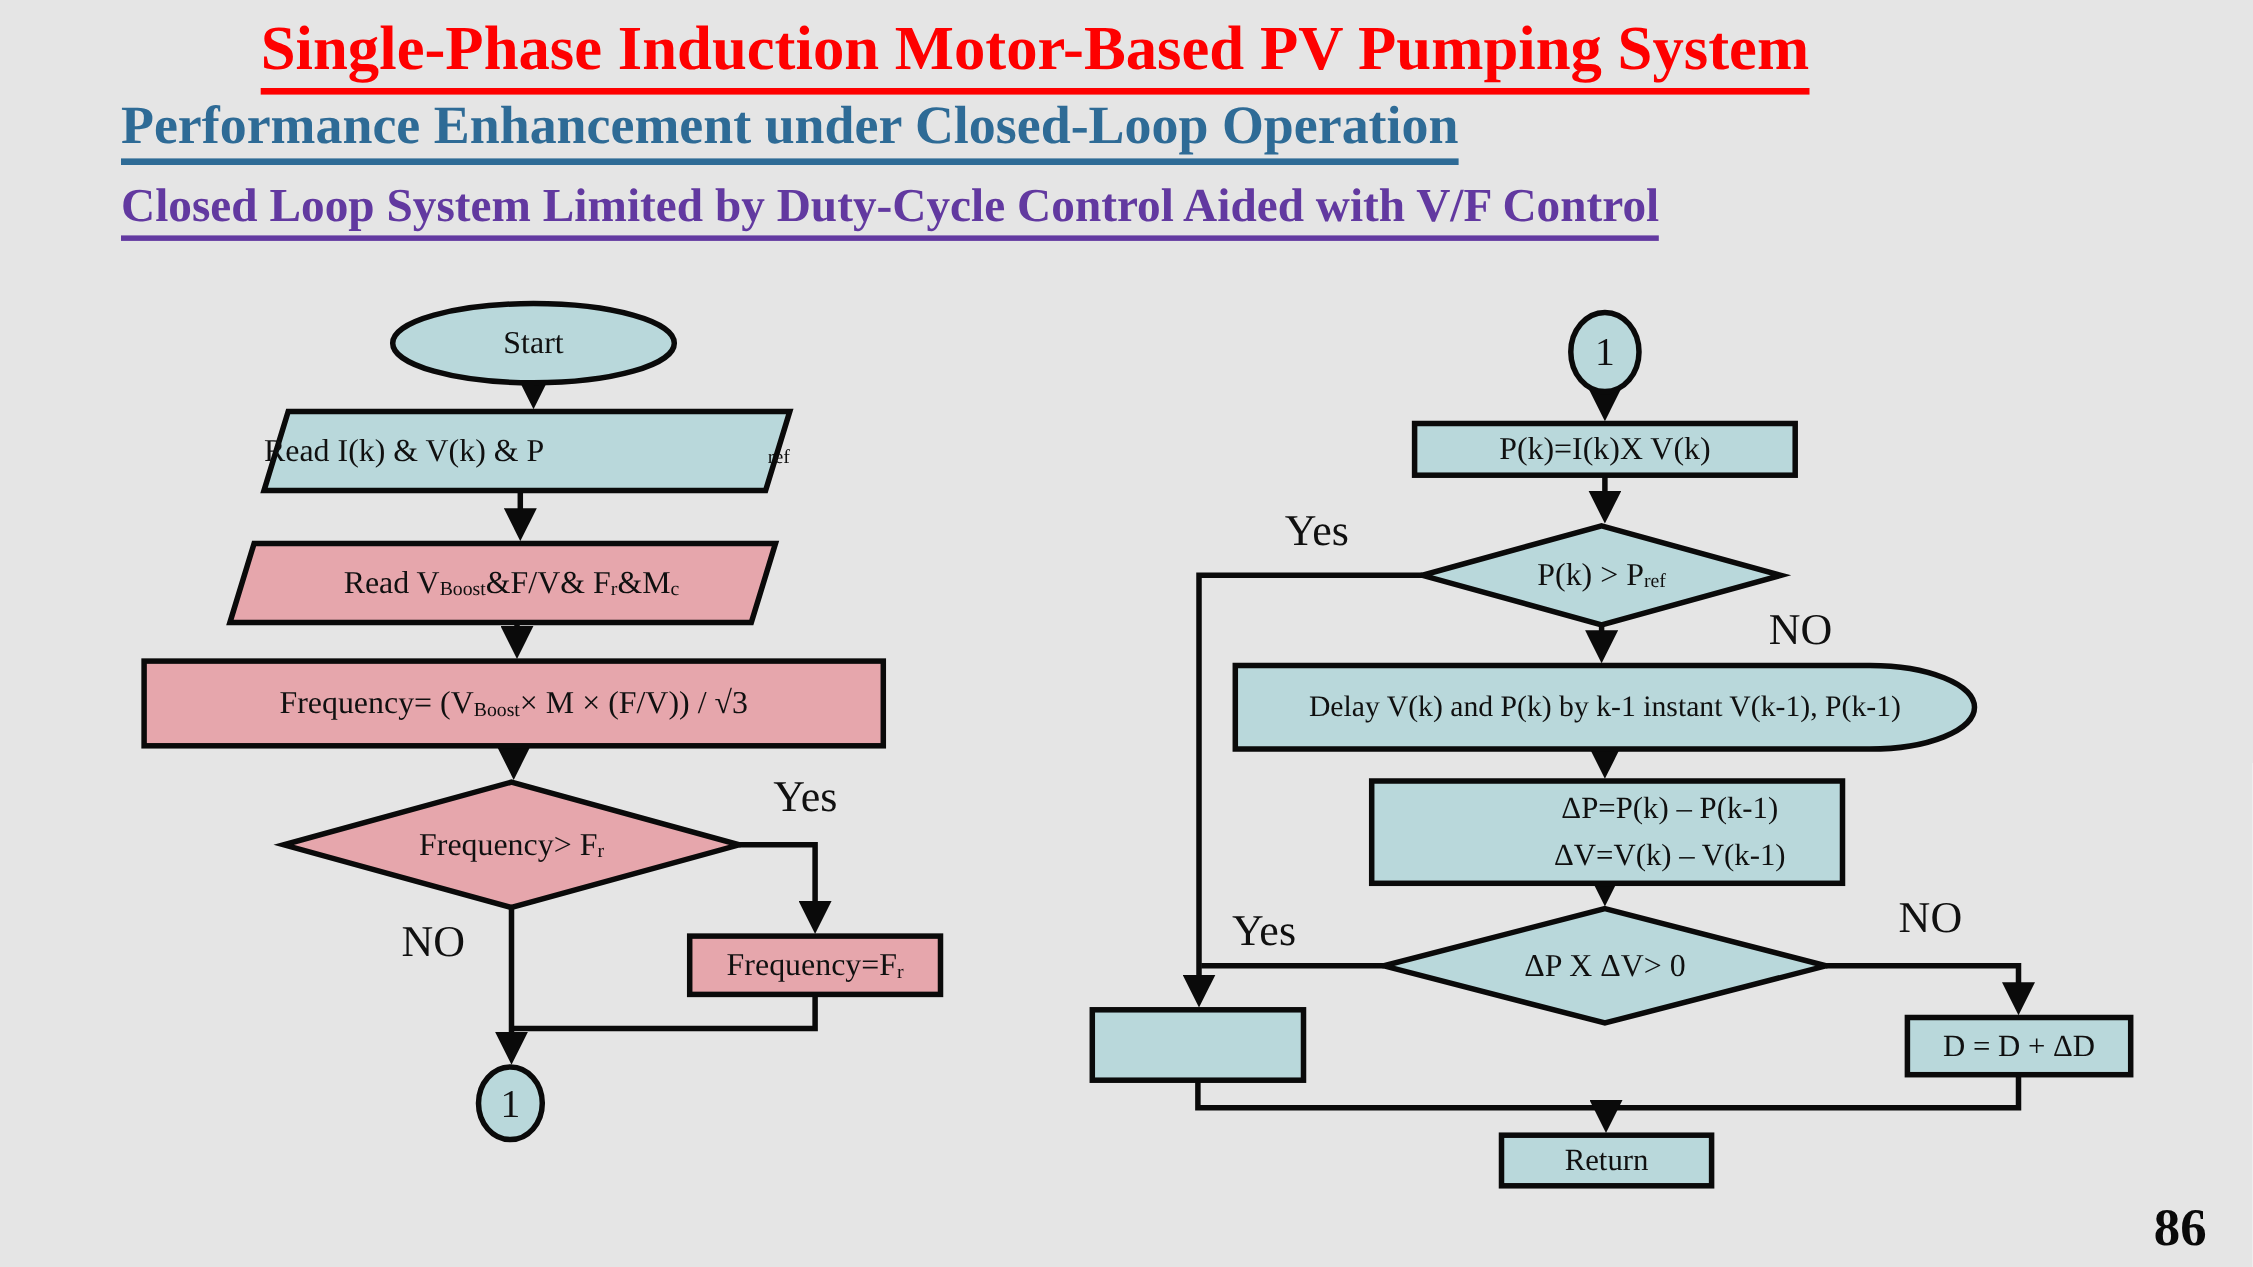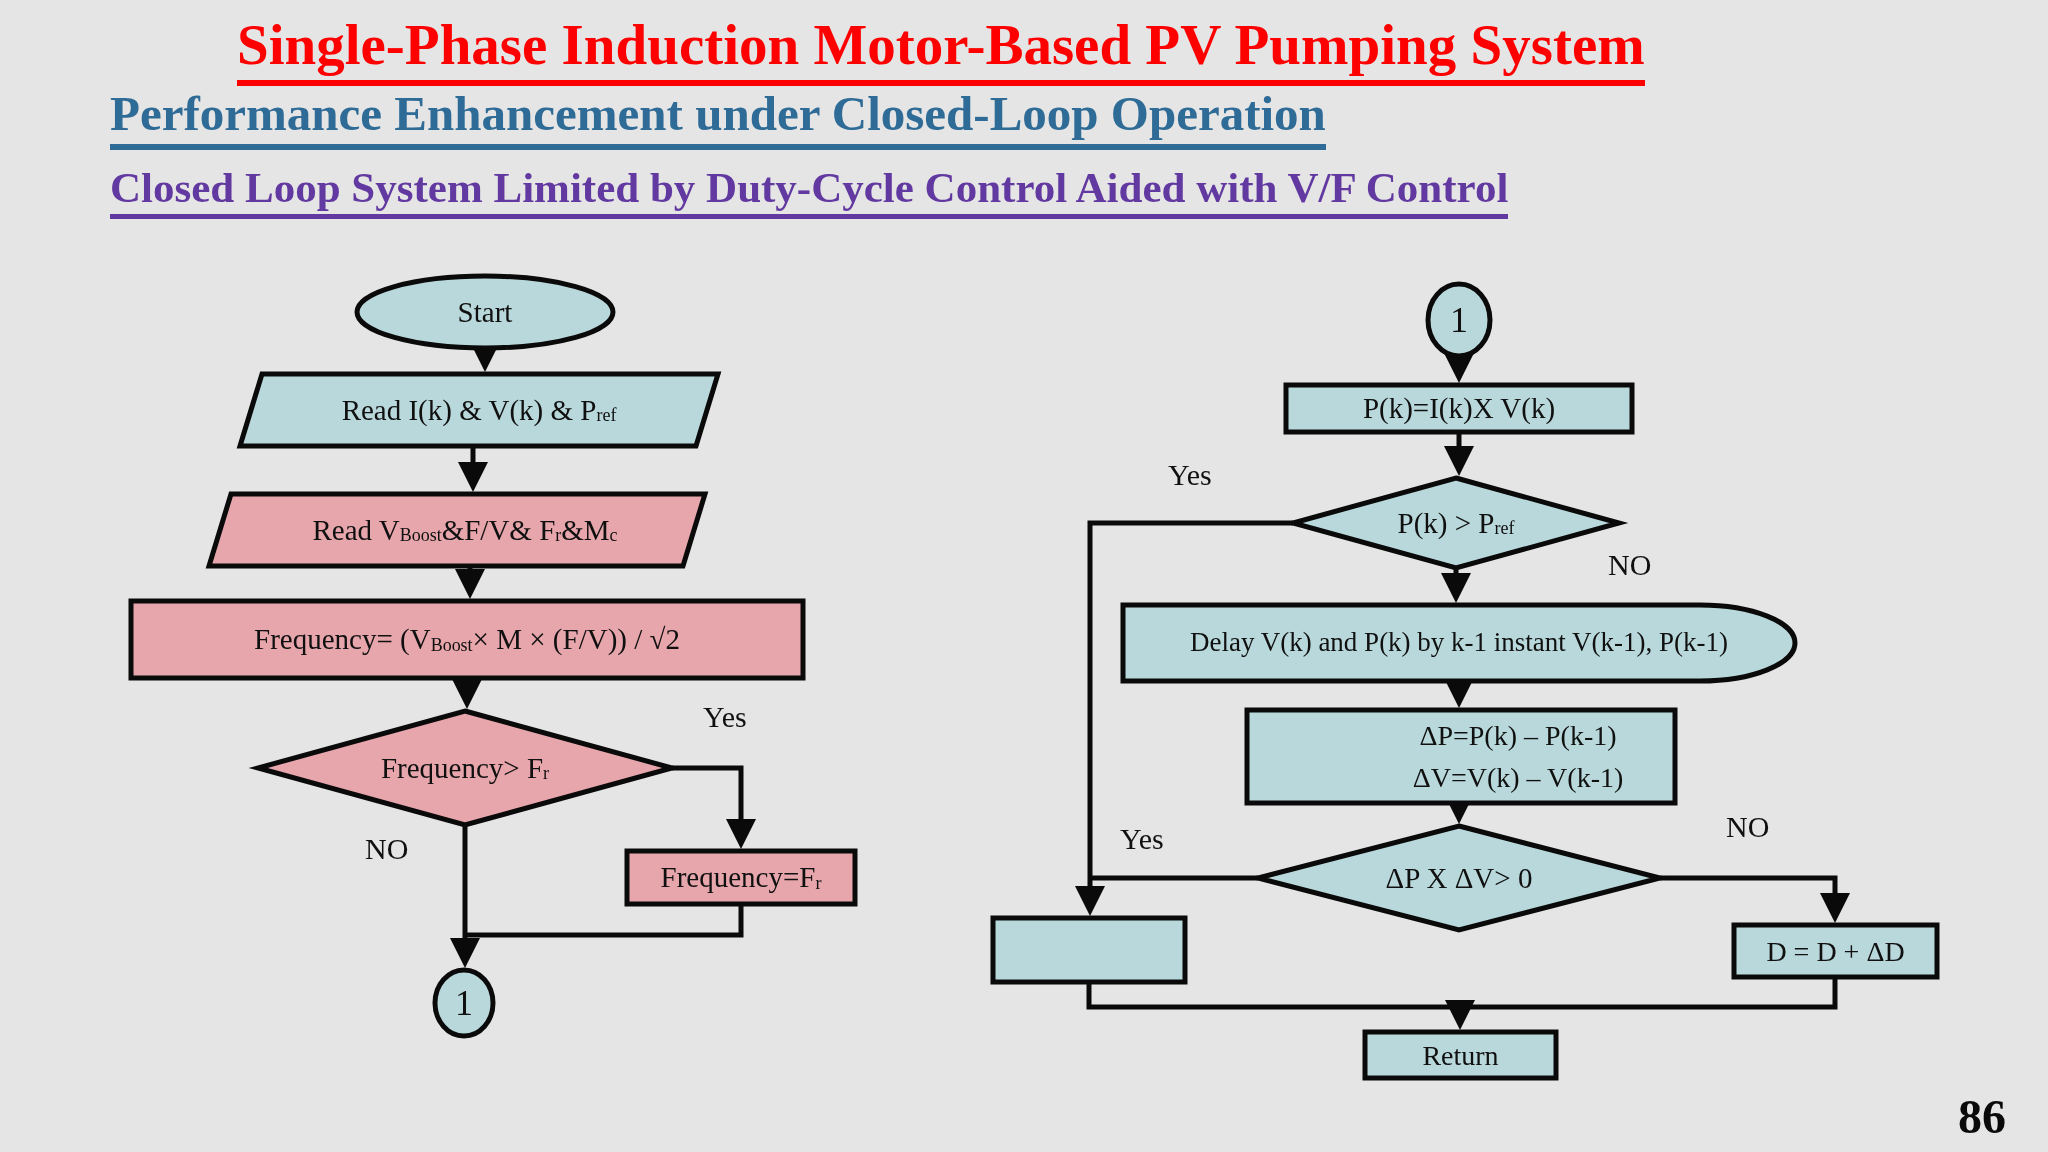--- a/index.html
+++ b/index.html
@@ -22,21 +22,21 @@
   .f-pink{fill:#e6a6ac;}
   .shape{stroke:#0a0a0a;stroke-width:5px;}
   .conn{stroke:#0a0a0a;stroke-width:5px;fill:none;}
   
   .node-label{
     position:absolute;display:flex;align-items:center;justify-content:center;
     text-align:center;font-size:29px;color:#101010;line-height:1.25;white-space:nowrap;
   }
   .node-label .sb{font-size:0.62em;position:relative;top:0.30em;}
   .two-line{flex-direction:column;justify-content:space-evenly;}
-  .branch-label{position:absolute;font-size:30px;color:#101010;}
+  .branch-label{position:absolute;font-size:40px;color:#101010;}
   .conn-num{font-size:36px;}
   .page-num{position:absolute;right:42px;bottom:8px;font-size:48px;font-weight:bold;color:#0a0a0a;}
 </style>
 </head>
 <body>
 
 <div class="slide">
 
   <div class="title t1">Single-Phase Induction Motor-Based PV Pumping System</div>
   <div class="title t3">Closed Loop System Limited by Duty-Cycle Control Aided with V/F Control</div>
@@ -86,38 +86,38 @@
     <path class="shape f-blue" d="M1123,605 L1700,605 A95,38 0 0 1 1700,681 L1123,681 Z"></path>
     <rect class="shape f-blue" x="1247" y="710" width="428" height="93"></rect>
     <polygon class="shape f-blue" points="1459,826 1660,878 1459,930 1258,878"></polygon>
     <rect class="shape f-blue" x="993" y="918" width="192" height="64"></rect>
     <rect class="shape f-blue" x="1734" y="925" width="203" height="52"></rect>
     <rect class="shape f-blue" x="1365" y="1032" width="191" height="46"></rect>
   </svg>
 
   <div class="node-label" style="left:355px;top:276px;width:260px;height:72px;">Start</div>
 
-  <div class="node-label" style="left:240px;top:374px;width:478px;height:72px;">
+  <div class="node-label" style="left:240px;top:374px;width:478px;height:72px;justify-content:space-between;">
     <span>Read I(k) &amp; V(k) &amp; P</span>
       <span class="sb">ref</span>
   </div>
 
   <div class="node-label" style="left:217px;top:494px;width:496px;height:72px;">
     <span>Read V</span>
       <span class="sb">Boost</span>
       <span> &amp;F/V&amp; F</span>
       <span class="sb">r</span>
       <span> &amp;M</span>
       <span class="sb">c</span>
   </div>
 
   <div class="node-label" style="left:131px;top:601px;width:672px;height:77px;">
     <span>Frequency= (V</span>
       <span class="sb">Boost</span>
-      <span> × M × (F/V)) / √2</span>
+      <span> × M × (F/V)) / √3</span>
   </div>
 
   <div class="node-label" style="left:258px;top:711px;width:414px;height:114px;">
     <span>Frequency&gt; F</span>
       <span class="sb">r</span>
   </div>
 
   <div class="branch-label" style="left:703px;top:700px;">Yes</div>
   <div class="branch-label" style="left:365px;top:832px;">NO</div>
 

